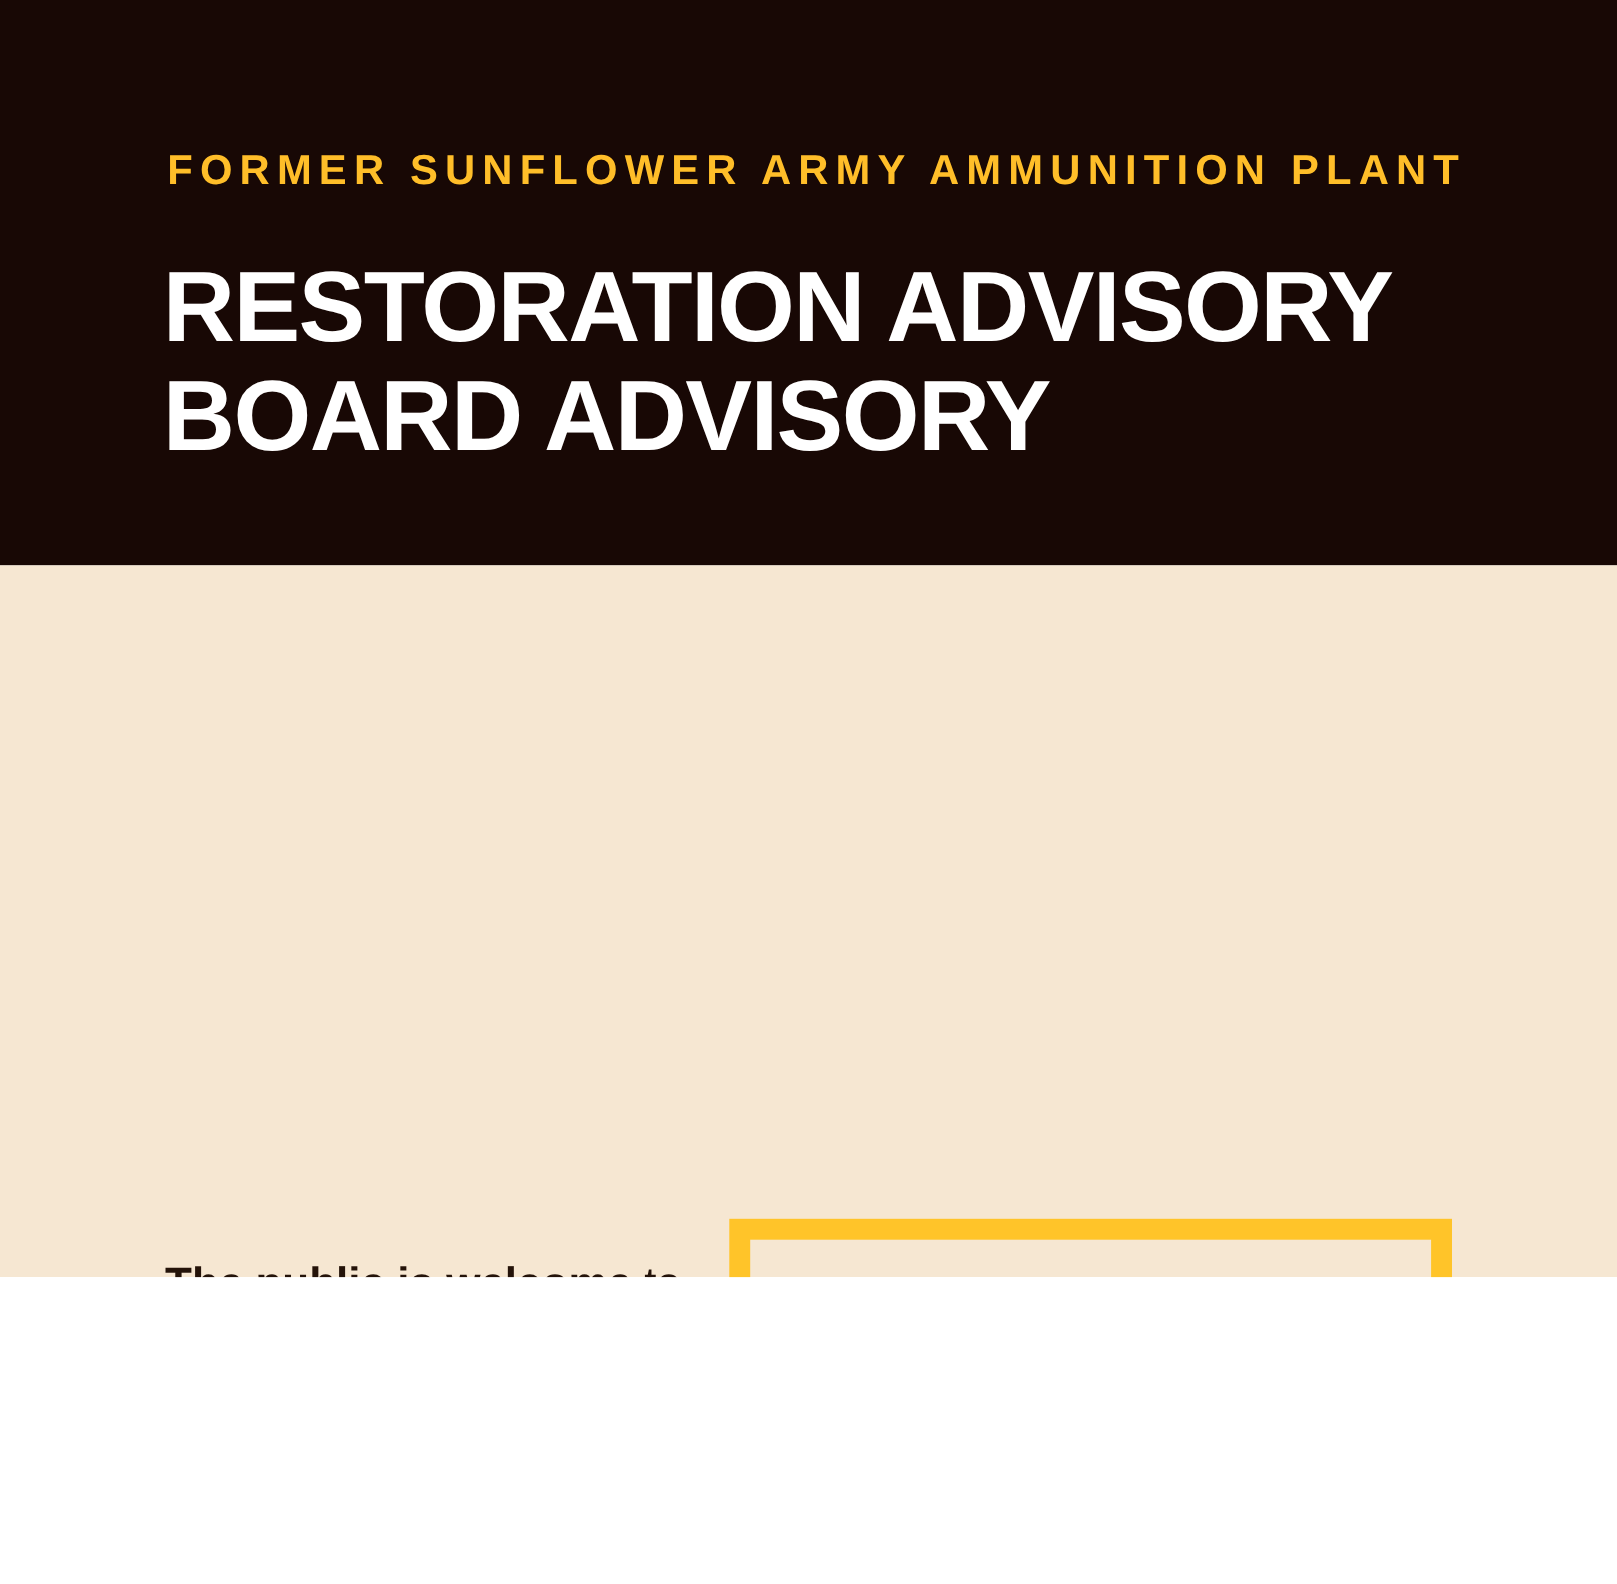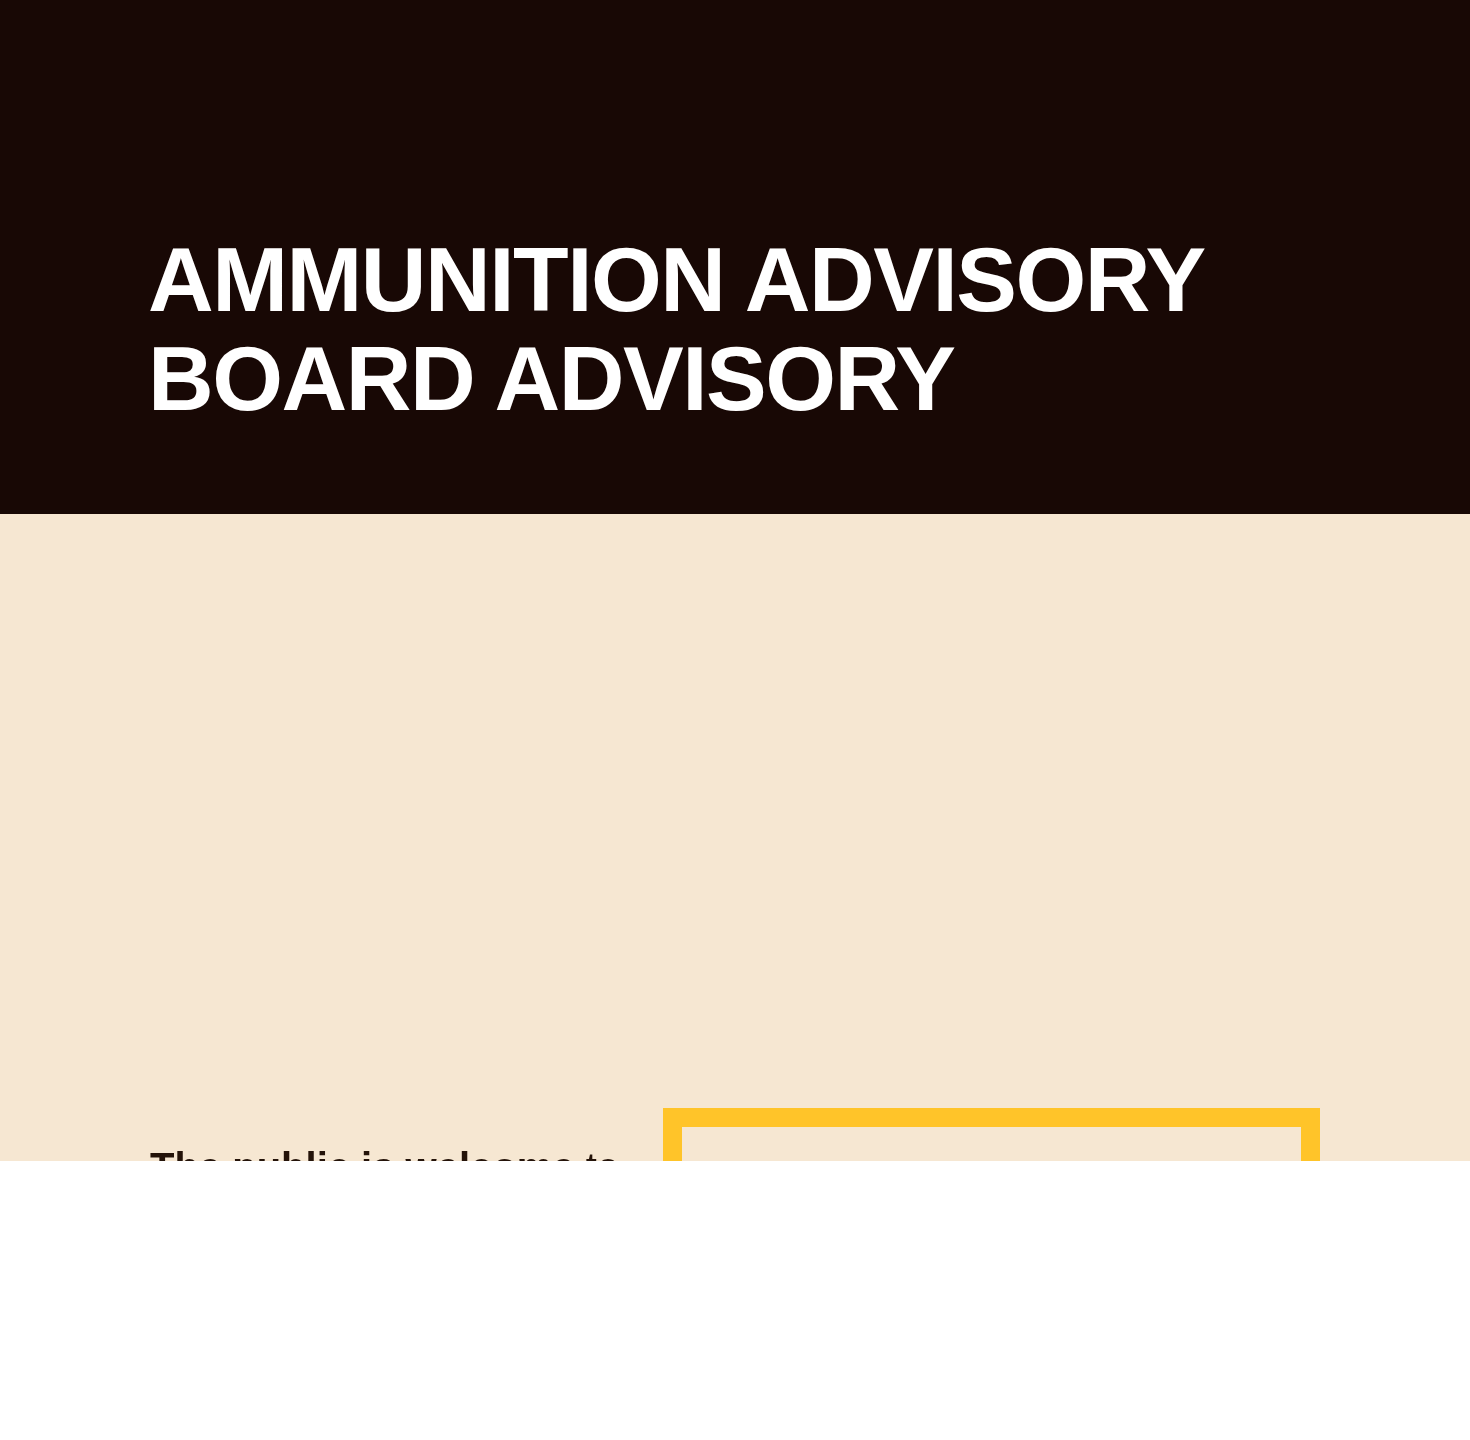--- a/index.html
+++ b/index.html
@@ -44,22 +44,23 @@
     margin-top:12px;font-size:47px;line-height:50px;font-weight:bold;
     color:var(--ink,#241309);transform:scaleX(.87);transform-origin:left top;white-space:nowrap;
   }
 </style>
 </head>
 <body>
 
 <div class="page">
 
   <div class="band-header">
+    <div class="eyebrow">FORMER SUNFLOWER ARMY AMMUNITION PLANT</div>
     <div class="title">
-      <div>AMMUNITION ADVISORY</div>
+      <div>RESTORATION ADVISORY</div>
       <div>BOARD ADVISORY</div>
     </div>
   </div>
 
   <div class="band-cream">
     <p class="intro"><b>The public is welcome</b><span> to speak to representatives from the U.S. Army, Kansas Department of Health and Environment and the U.S. Environmental Protection Agency on site concerns and a path forward for clean up. The full agenda with presentation slides will be available at the meeting.</span></p>
 
     <div class="event-box">
       <div class="ev-heavy">THURSDAY,</div>
       <div class="ev-heavy">JANUARY 22, 2026</div>

